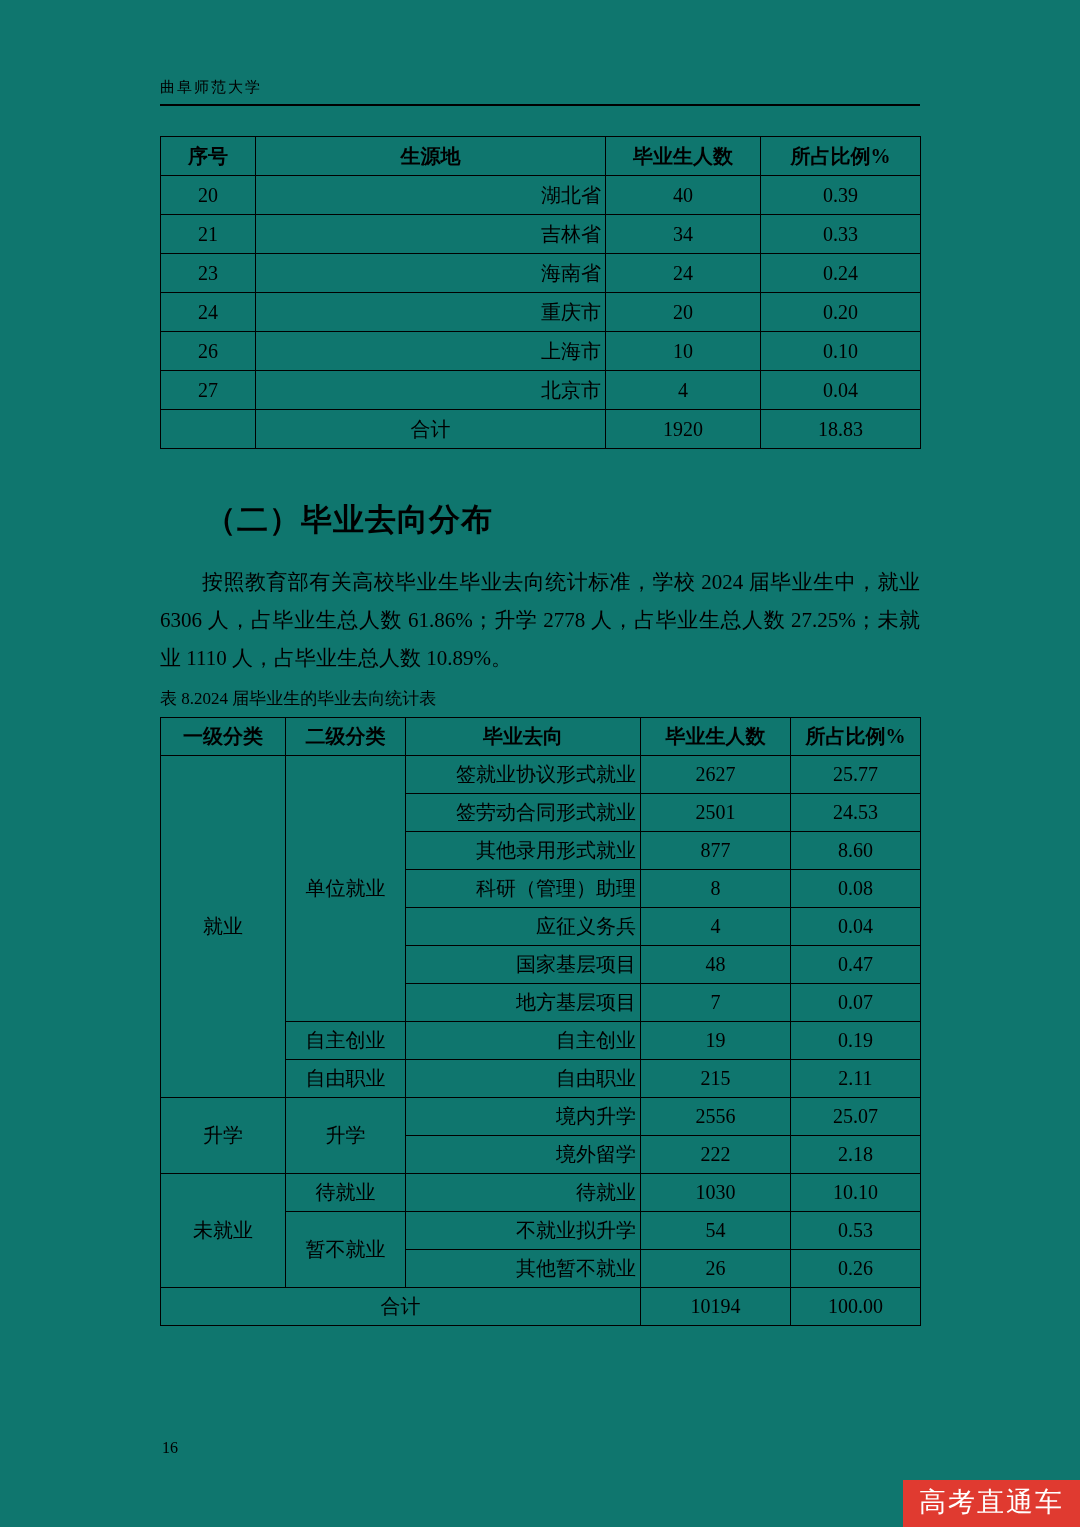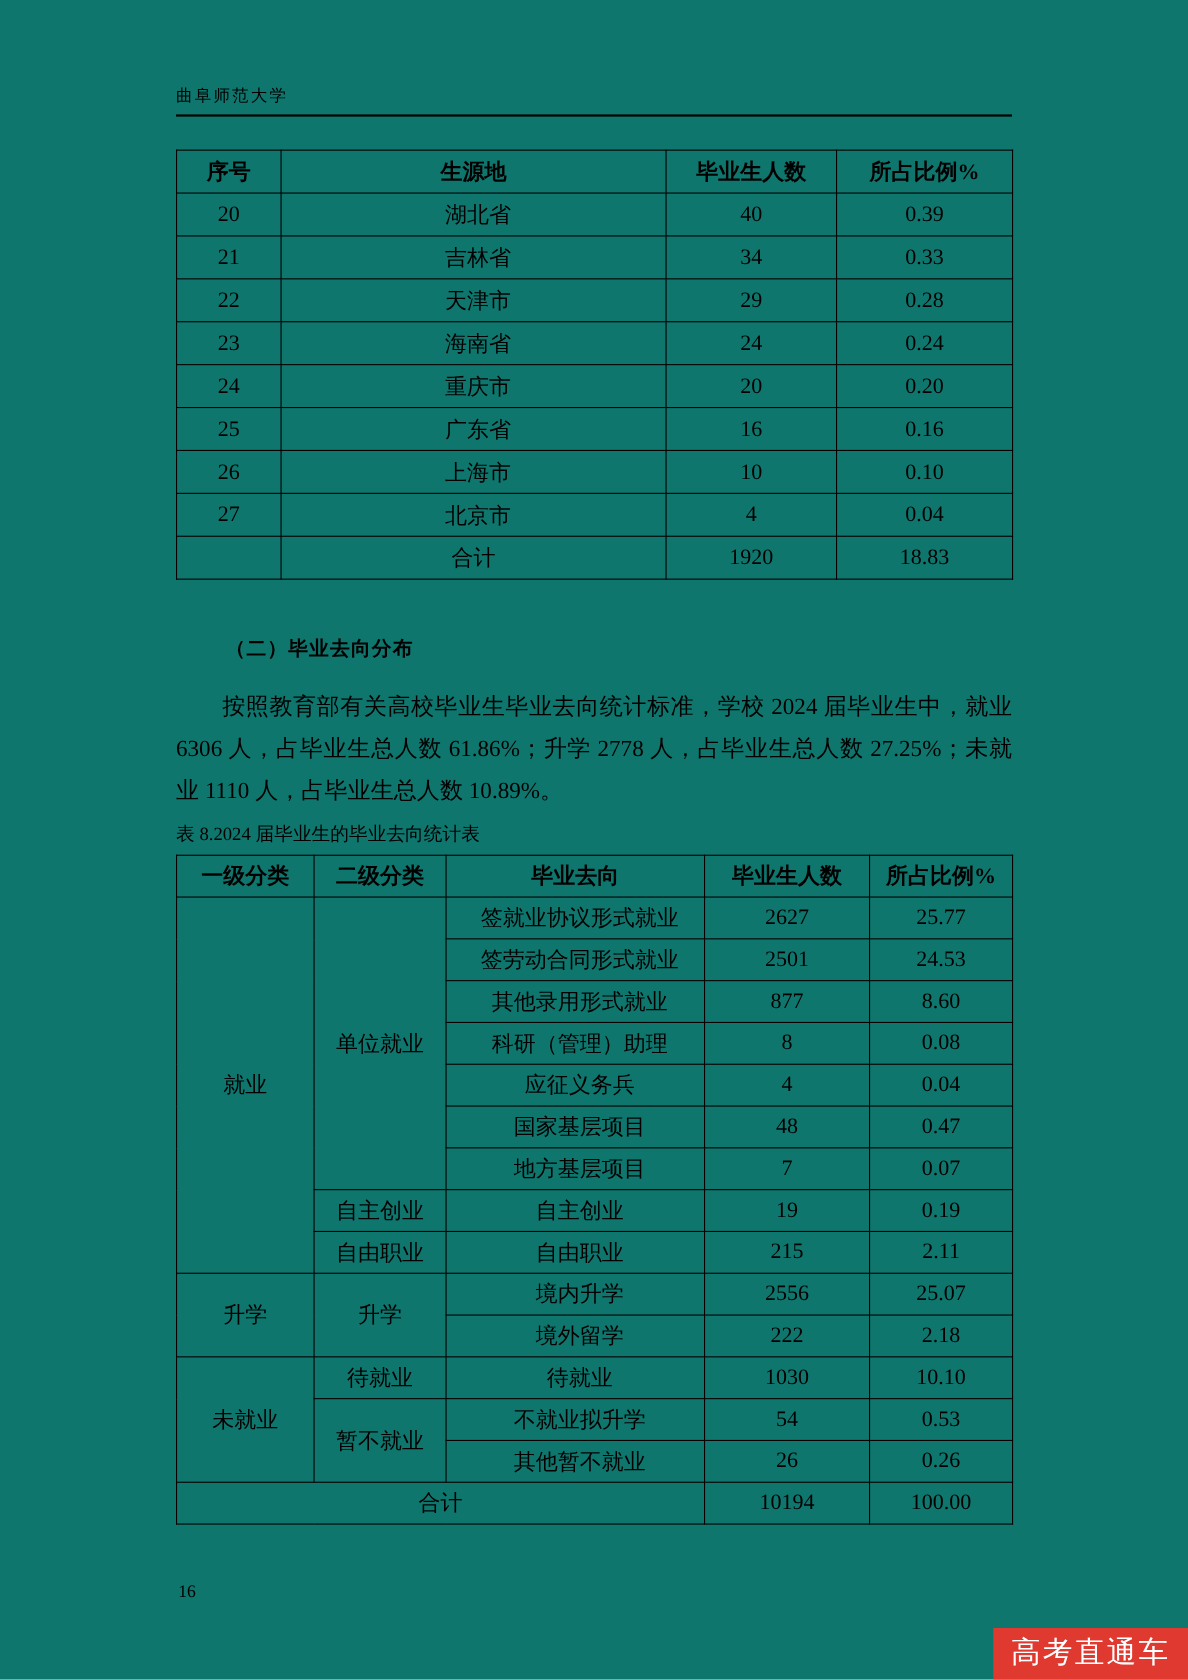--- a/index.html
+++ b/index.html
@@ -28,26 +28,26 @@
   th, td {
     border:1px solid #000;
     text-align:center;
     vertical-align:middle;
     font-size:20px;
     padding:5px 4px;
     height:39px;
     font-weight:normal;
   }
   thead th { font-weight:bold; }
-  td.al { text-align:center; padding-left:12px; }
+  td.al { text-align:right; padding-left:12px; }
   .tbl1 { margin-top:30px; }
   .section-heading {
     margin-top:50px;
     padding-left:45px;
-    font-size:18px;
+    font-size:31px;
     font-weight:bold;
     letter-spacing:1px;
   }
   .body-para {
     margin-top:22px;
     font-size:21px;
     line-height:38px;
     text-align:justify;
     text-indent:2em;
   }
@@ -104,42 +104,30 @@
           <td>40</td>
           <td>0.39</td>
         </tr>
         <tr>
           <td>21</td>
           <td class="al">吉林省</td>
           <td>34</td>
           <td>0.33</td>
         </tr>
         <tr>
-          <td>22</td>
-          <td class="al">天津市</td>
-          <td>29</td>
-          <td>0.28</td>
-        </tr>
-        <tr>
           <td>23</td>
           <td class="al">海南省</td>
           <td>24</td>
           <td>0.24</td>
         </tr>
         <tr>
           <td>24</td>
           <td class="al">重庆市</td>
           <td>20</td>
           <td>0.20</td>
-        </tr>
-        <tr>
-          <td>25</td>
-          <td class="al">广东省</td>
-          <td>16</td>
-          <td>0.16</td>
         </tr>
         <tr>
           <td>26</td>
           <td class="al">上海市</td>
           <td>10</td>
           <td>0.10</td>
         </tr>
         <tr>
           <td>27</td>
           <td class="al">北京市</td>

